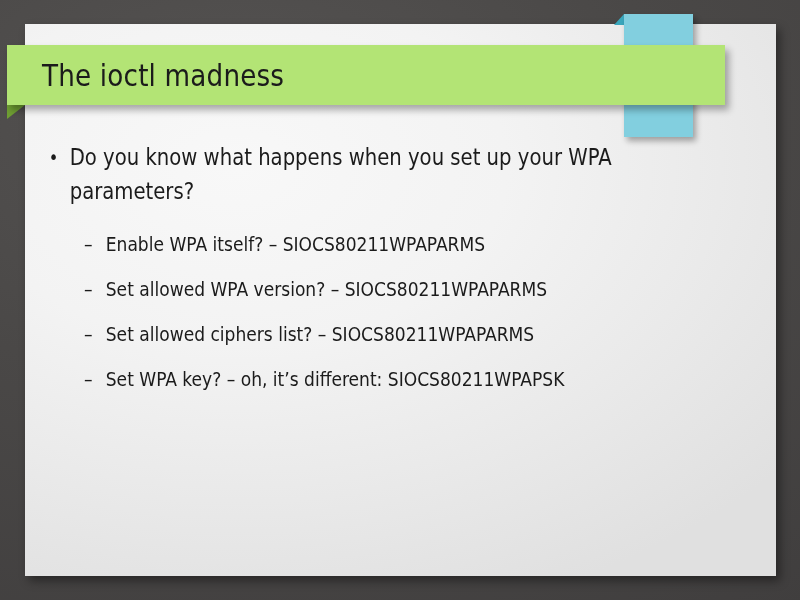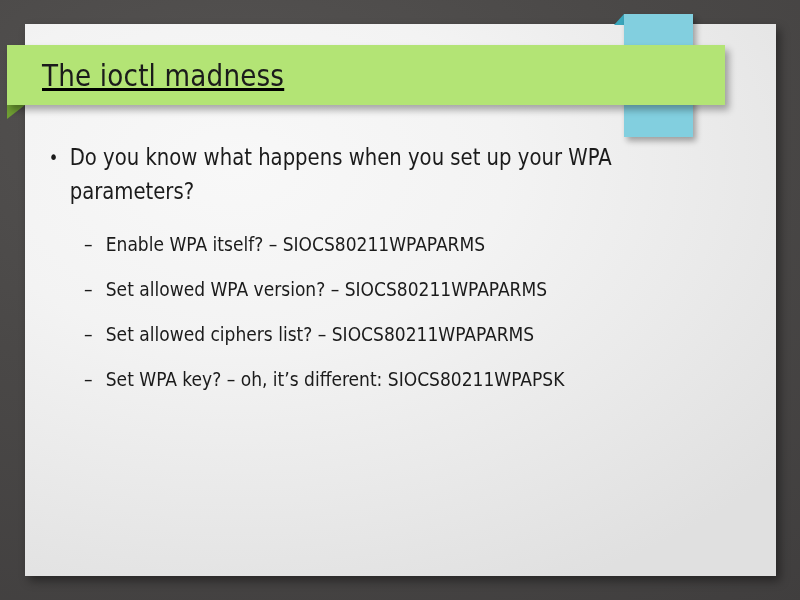--- a/index.html
+++ b/index.html
@@ -59,21 +59,20 @@
     position: absolute;
     left: 7px;
     top: 45px;
     width: 718px;
     height: 60px;
     background: #b3e475;
     box-shadow: 4px 5px 7px rgba(0,0,0,0.32);
     display: flex;
     align-items: center;
     z-index: 3;
-    text-decoration: underline;
   }
   #title-banner-fold {
     position: absolute;
     left: 7px;
     top: 105px;
     width: 0;
     height: 0;
     border-right: 18px solid transparent;
     border-top: 14px solid #6f9e33;
     z-index: 2;

